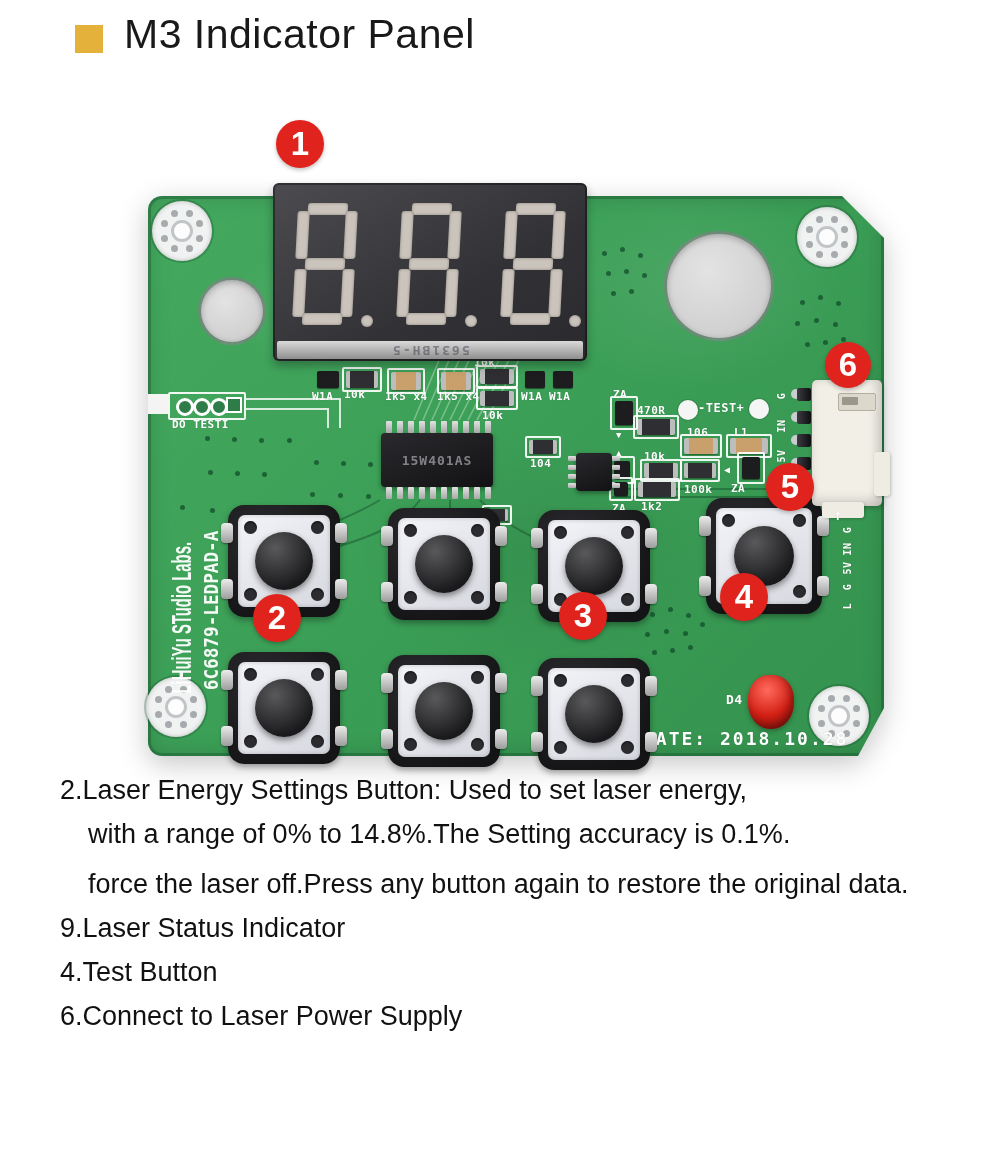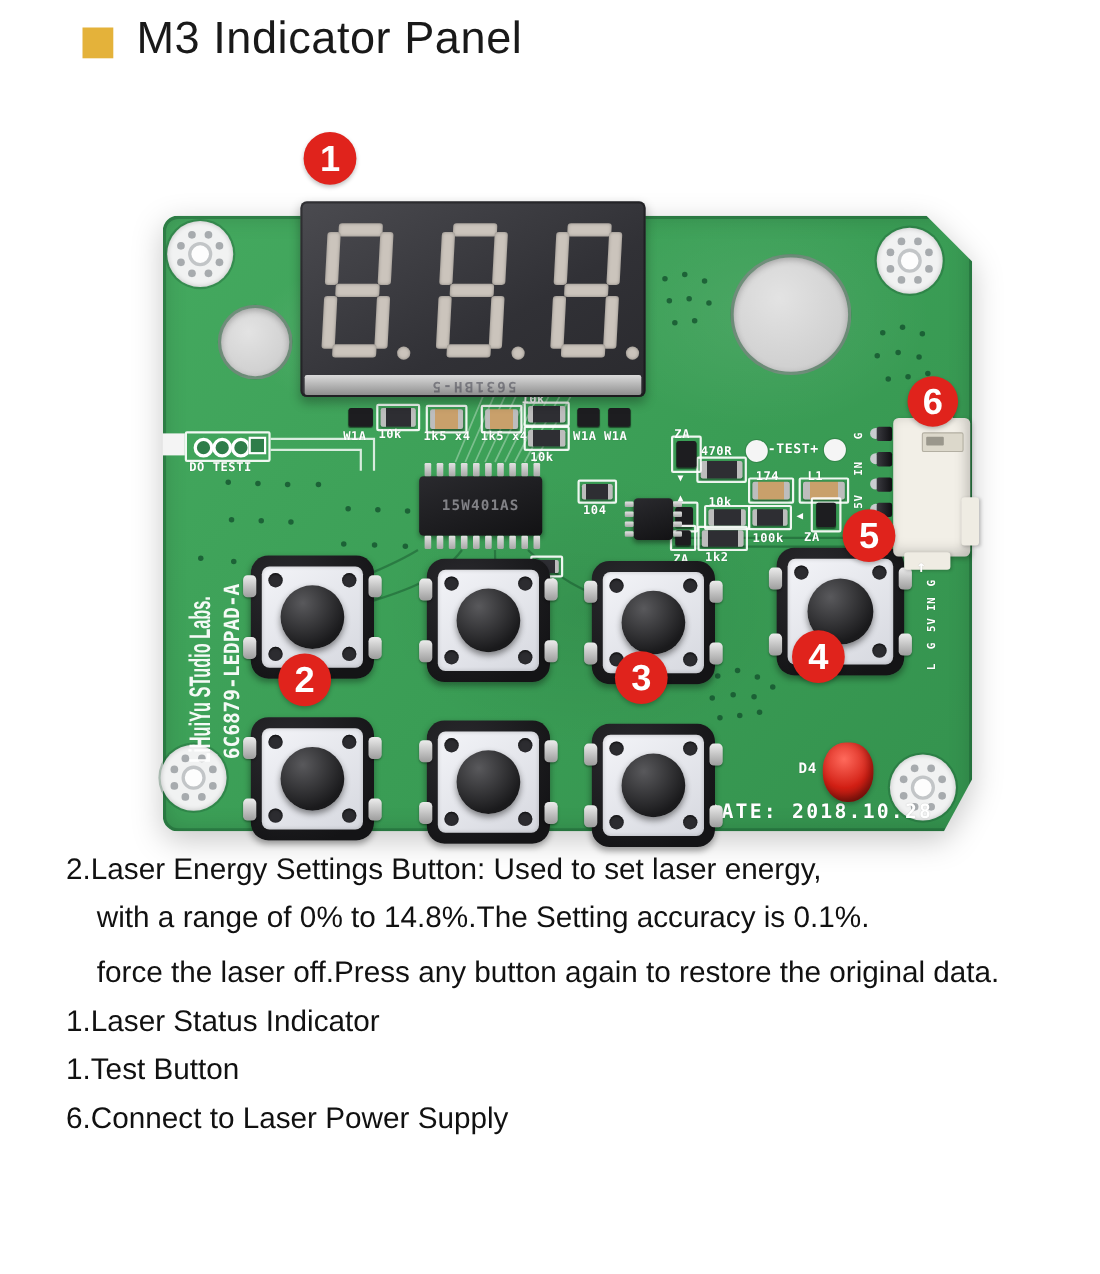--- a/index.html
+++ b/index.html
@@ -255,21 +255,21 @@
       <div class="abs ssl" style="left: 437px; top: 390px; font-size: 11px;">1k5 x4</div>
       <div class="abs ssl" style="left: 474px; top: 356px; font-size: 11px;">10k</div>
       <div class="abs ssl" style="left: 482px; top: 409px; font-size: 11px;">10k</div>
       <div class="abs ssl" style="left: 521px; top: 390px; font-size: 11px;">W1A</div>
       <div class="abs ssl" style="left: 549px; top: 390px; font-size: 11px;">W1A</div>
       <div class="abs ssl" style="left: 530px; top: 457px; font-size: 11px;">104</div>
       <div class="abs ssl" style="left: 484px; top: 524px; font-size: 11px;">104</div>
       <div class="abs ssl" style="left: 613px; top: 388px; font-size: 11px;">ZA</div>
       <div class="abs ssl" style="left: 637px; top: 404px; font-size: 11px;">470R</div>
       <div class="abs ssl" style="left: 698px; top: 401px; font-size: 12px;">-TEST+</div>
-      <div class="abs ssl" style="left: 687px; top: 426px; font-size: 11px;">174</div>
+      <div class="abs ssl" style="left: 687px; top: 426px; font-size: 11px;">106</div>
       <div class="abs ssl" style="left: 734px; top: 426px; font-size: 11px;">L1</div>
       <div class="abs ssl" style="left: 644px; top: 450px; font-size: 11px;">10k</div>
       <div class="abs ssl" style="left: 684px; top: 483px; font-size: 11px;">100k</div>
       <div class="abs ssl" style="left: 731px; top: 482px; font-size: 11px;">ZA</div>
       <div class="abs ssl" style="left: 612px; top: 502px; font-size: 11px;">ZA</div>
       <div class="abs ssl" style="left: 641px; top: 500px; font-size: 11px;">1k2</div>
       <div class="abs ssl" style="left: 616px; top: 430px; font-size: 9px;">▼</div>
       <div class="abs ssl" style="left: 616px; top: 448px; font-size: 9px;">▲</div>
       <div class="abs ssl" style="left: 724px; top: 464px; font-size: 10px;">◀</div>
       <div class="abs ssl" style="left: 172px; top: 418px; font-size: 11px;">DO TESTI</div>
@@ -465,22 +465,22 @@
     </div>
   <section class="notes" id="notes">
       <div>
         <div class="nline">2.Laser Energy Settings Button: Used to set laser energy,</div>
         <div class="nline cont">with a range of 0% to 14.8%.The Setting accuracy is 0.1%.</div>
       </div>
       <div class="gap">
         <div class="nline cont">force the laser off.Press any button again to restore the original data.</div>
       </div>
       <div>
-        <div class="nline">1.Laser Status Indicator</div>
+        <div class="nline">9.Laser Status Indicator</div>
       </div>
       <div>
-        <div class="nline">1.Test Button</div>
+        <div class="nline">4.Test Button</div>
       </div>
       <div>
         <div class="nline">6.Connect to Laser Power Supply</div>
       </div>
     </section>
 </div>
 
 </body></html>

